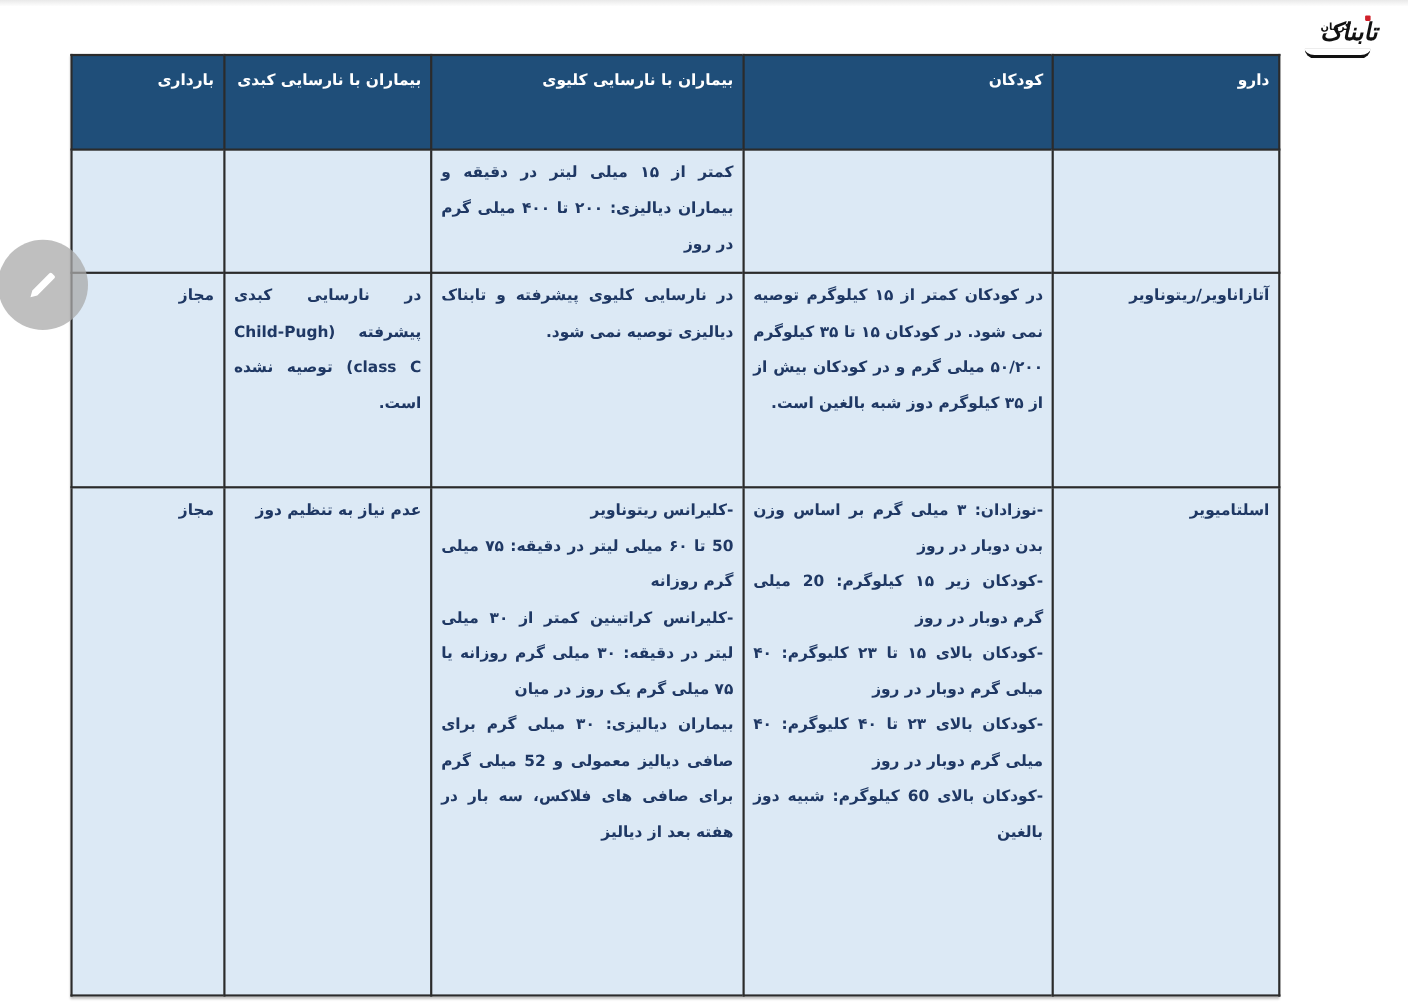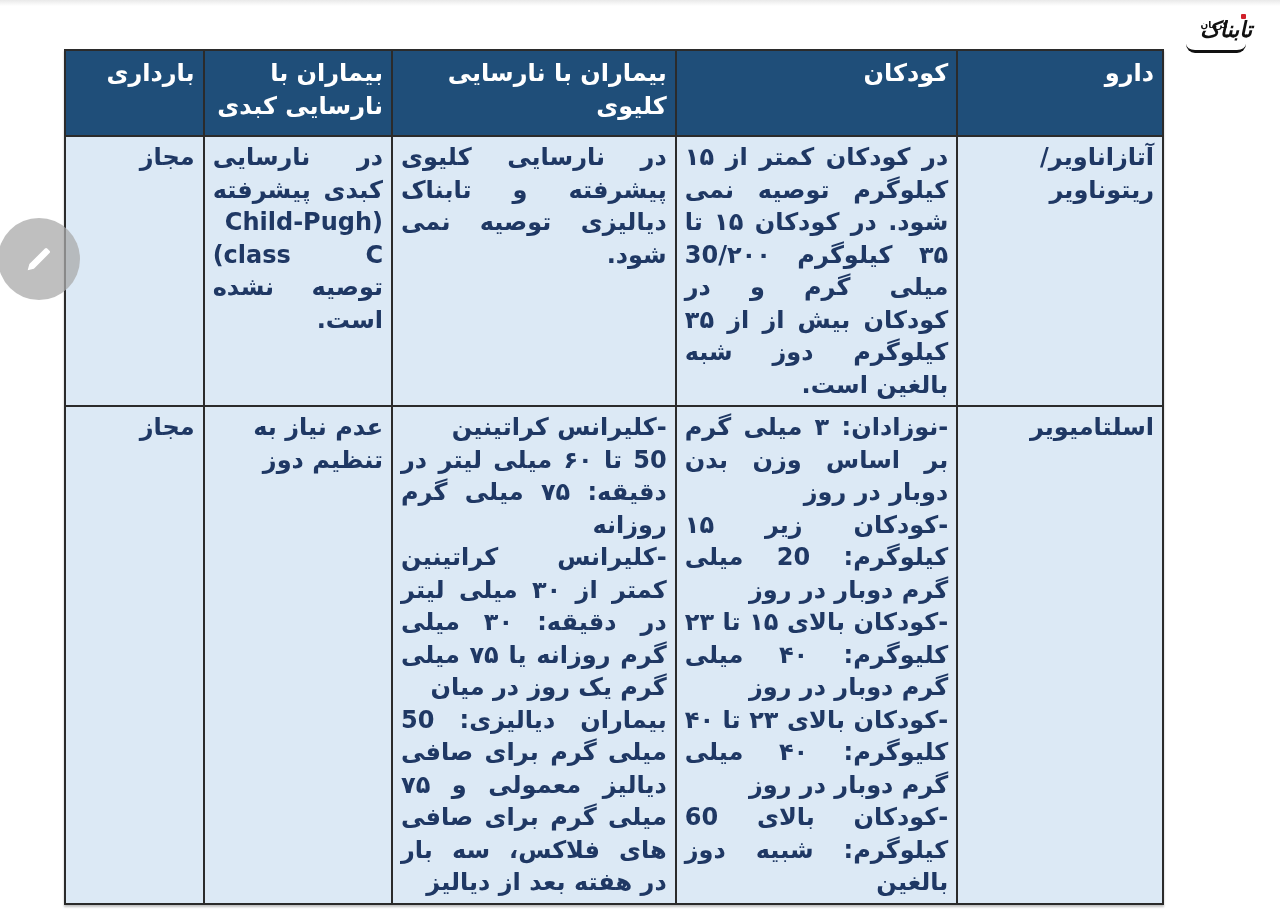--- a/index.html
+++ b/index.html
@@ -52,21 +52,21 @@
     border-collapse: collapse;
     direction: rtl;
     table-layout: fixed;
     box-shadow: 0 2px 2px rgba(0,0,0,0.25);
   }
   .doc-table th, .doc-table td {
     border: 2px solid #2b2b2b;
     vertical-align: top;
     text-align: right;
     padding: 4px 8px 4px 8px;
-    font-size: 24px;
+    font-size: 14px;
     line-height: 32.5px;
   }
   .doc-table th {
     background: #1f4e79;
     color: #ffffff;
     font-weight: bold;
     height: 74px;
     padding-top: 6px;
   }
   .doc-table td {
@@ -114,39 +114,46 @@
   <thead>
     <tr>
       <th>دارو</th>
       <th>کودکان</th>
       <th>بیماران با نارسایی کلیوی</th>
       <th class="just">بیماران با نارسایی کبدی</th>
       <th>بارداری</th>
     </tr>
   </thead>
   <tbody>
+    <tr class="row1">
+      <td></td>
+      <td></td>
+      <td class="just">کمتر از ۱۵ میلی لیتر در دقیقه و بیماران دیالیزی: ۲۰۰ تا ۴۰۰ میلی گرم در روز</td>
+      <td></td>
+      <td></td>
+    </tr>
     <tr class="row2">
       <td>آتازاناویر/ریتوناویر</td>
-      <td class="just">در کودکان کمتر از ۱۵ کیلوگرم توصیه نمی شود. در کودکان ۱۵ تا ۳۵ کیلوگرم 30/۲۰۰ میلی گرم و در کودکان بیش از از ۳۵ کیلوگرم دوز شبه بالغین است.</td>
+      <td class="just">در کودکان کمتر از ۱۵ کیلوگرم توصیه نمی شود. در کودکان ۱۵ تا ۳۵ کیلوگرم ۵۰/۲۰۰ میلی گرم و در کودکان بیش از از ۳۵ کیلوگرم دوز شبه بالغین است.</td>
       <td class="just">در نارسایی کلیوی پیشرفته و تابناک دیالیزی توصیه نمی شود.</td>
       <td class="just">در نارسایی کبدی پیشرفته (Child-Pugh class C) توصیه نشده است.</td>
       <td>مجاز</td>
     </tr>
     <tr class="row3">
       <td>اسلتامیویر</td>
       <td class="just">
         <span class="line">-نوزادان: ۳ میلی گرم بر اساس وزن بدن دوبار در روز</span>
         <span class="line">-کودکان زیر ۱۵ کیلوگرم: 20 میلی گرم دوبار در روز</span>
         <span class="line">-کودکان بالای ۱۵ تا ۲۳ کلیوگرم: ۴۰ میلی گرم دوبار در روز</span>
         <span class="line">-کودکان بالای ۲۳ تا ۴۰ کلیوگرم: ۴۰ میلی گرم دوبار در روز</span>
         <span class="line">-کودکان بالای 60 کیلوگرم: شبیه دوز بالغین</span>
       </td>
       <td class="just">
-        <span class="line">-کلیرانس کراتینین</span>
+        <span class="line">-کلیرانس ریتوناویر</span>
         <span class="line">50 تا ۶۰ میلی لیتر در دقیقه: ۷۵ میلی گرم روزانه</span>
         <span class="line">-کلیرانس کراتینین کمتر از ۳۰ میلی لیتر در دقیقه: ۳۰ میلی گرم روزانه یا ۷۵ میلی گرم یک روز در میان</span>
-        <span class="line">بیماران دیالیزی: 50 میلی گرم برای صافی دیالیز معمولی و ۷۵ میلی گرم برای صافی های فلاکس، سه بار در هفته بعد از دیالیز</span>
+        <span class="line">بیماران دیالیزی: ۳۰ میلی گرم برای صافی دیالیز معمولی و 52 میلی گرم برای صافی های فلاکس، سه بار در هفته بعد از دیالیز</span>
       </td>
       <td>عدم نیاز به تنظیم دوز</td>
       <td>مجاز</td>
     </tr>
   </tbody>
 </table>
 
 </body></html>

